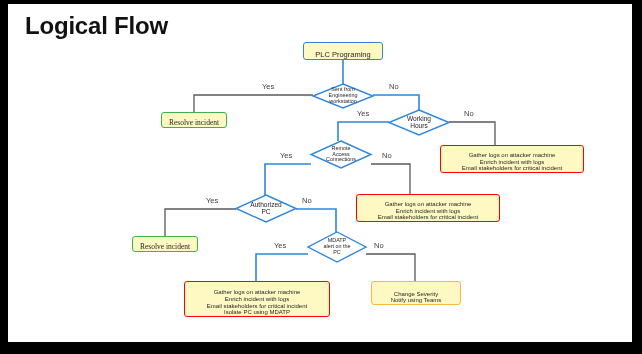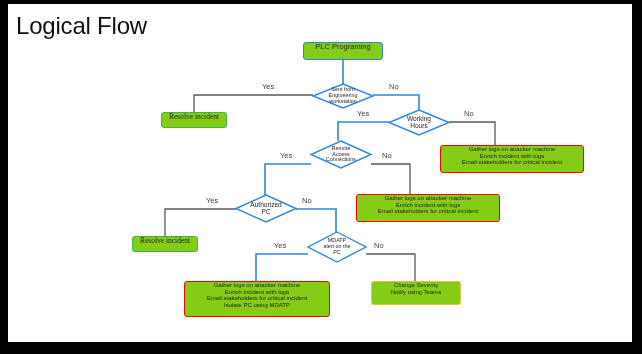--- a/index.html
+++ b/index.html
@@ -24,44 +24,44 @@
     position: absolute;
     left: 8px;
     top: 4px;
     width: 624px;
     height: 338px;
     background: #ffffff;
     overflow: hidden;
   }
   #title {
     position: absolute;
-    left: 8px;
+    left: 17px;
     top: 8px;
     font-size: 24px;
-    font-weight: normal;
+    font-weight: bold;
     color: #111111;
     letter-spacing: -0.2px;
     white-space: nowrap;
   }
   #canvas {
     position: absolute;
     left: 0; top: 0;
     width: 624px;
     height: 338px;
   }
   .node {
     position: absolute;
     box-sizing: border-box;
     display: flex;
-    align-items: flex-start;
+    align-items: flex-end;
     justify-content: center;
     text-align: center;
     line-height: 1.12;
     color: #262626;
-    background: #84cc16;
+    background: #fef9c3;
     z-index: 5;
   }
   .rect {
     border-radius: 3px;
     border-width: 1.3px;
     border-style: solid;
   }
   .proc-blue { border-color: #2e86de; }
   .proc-green { border-color: #3bb54a; font-family: Liberation Serif, serif; }
   .proc-red { border-color: #ff0000; border-width: 1.6px; }

